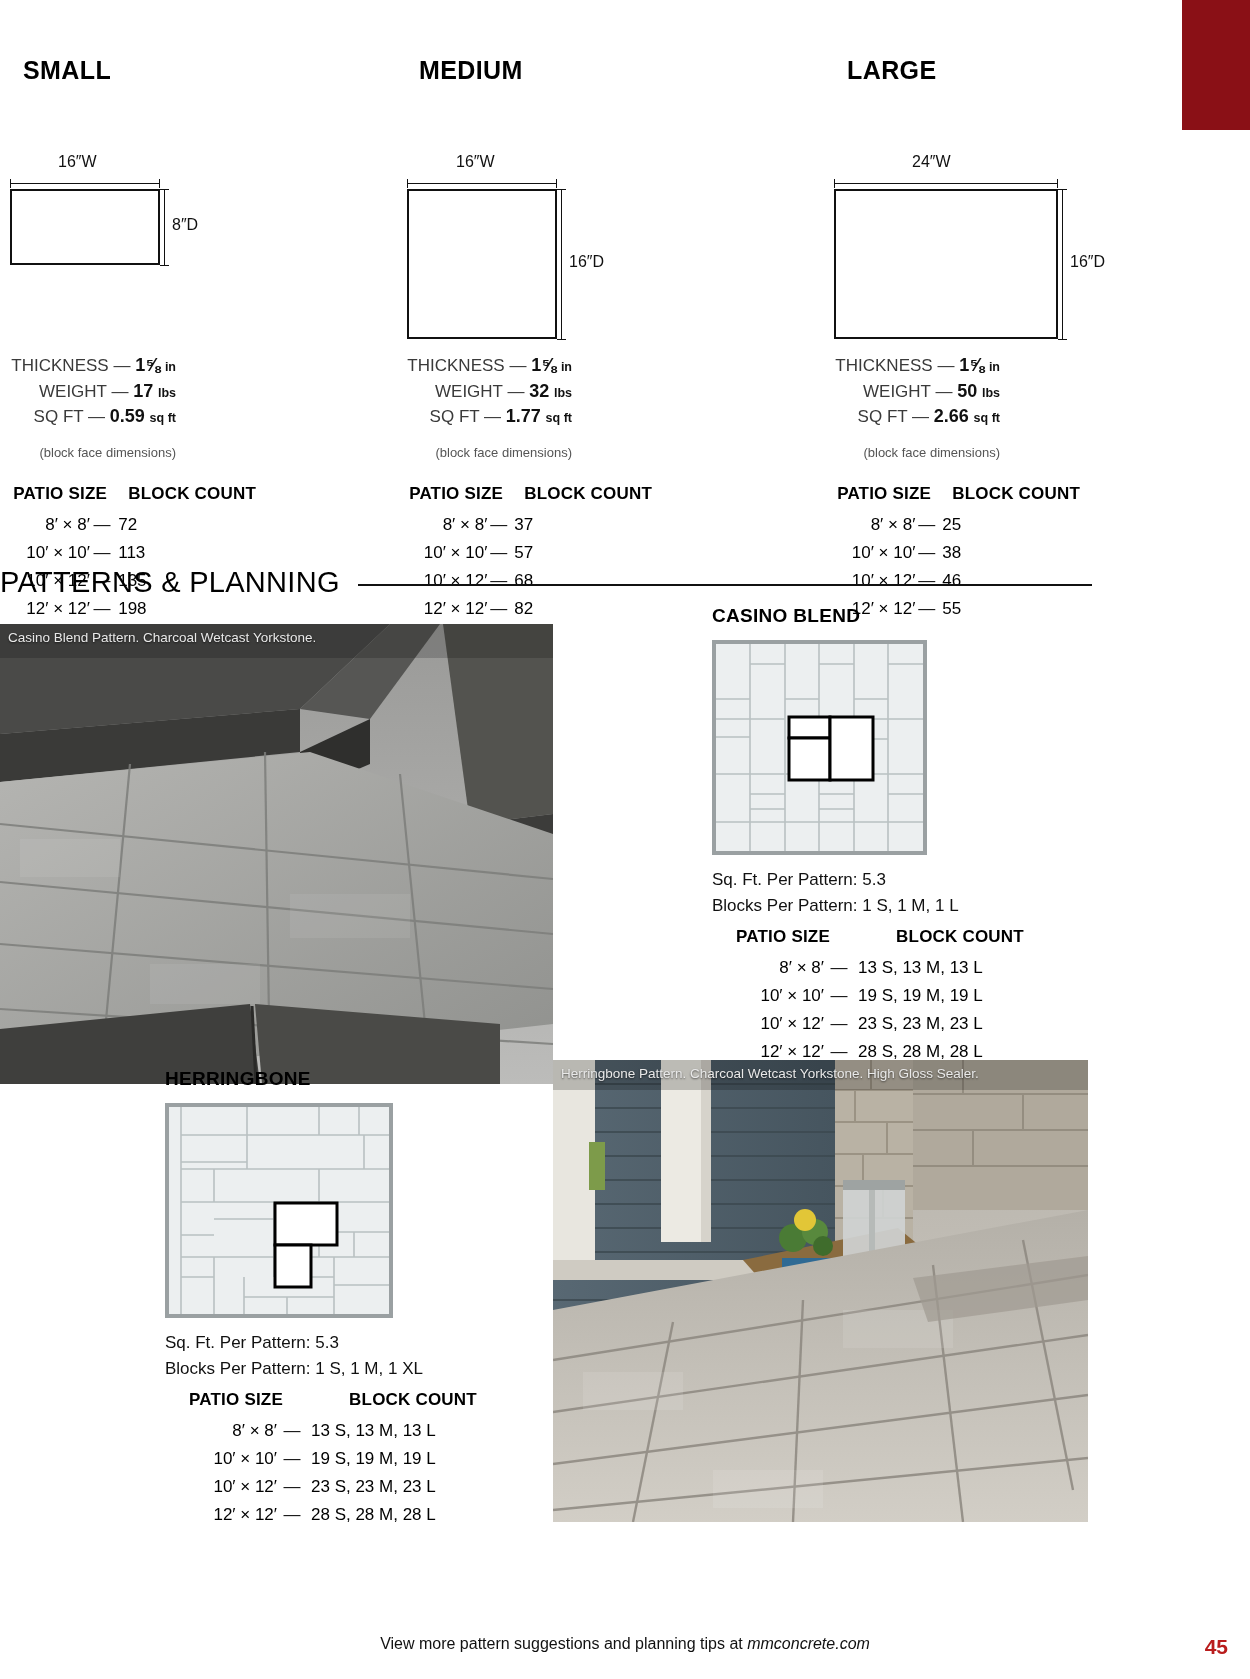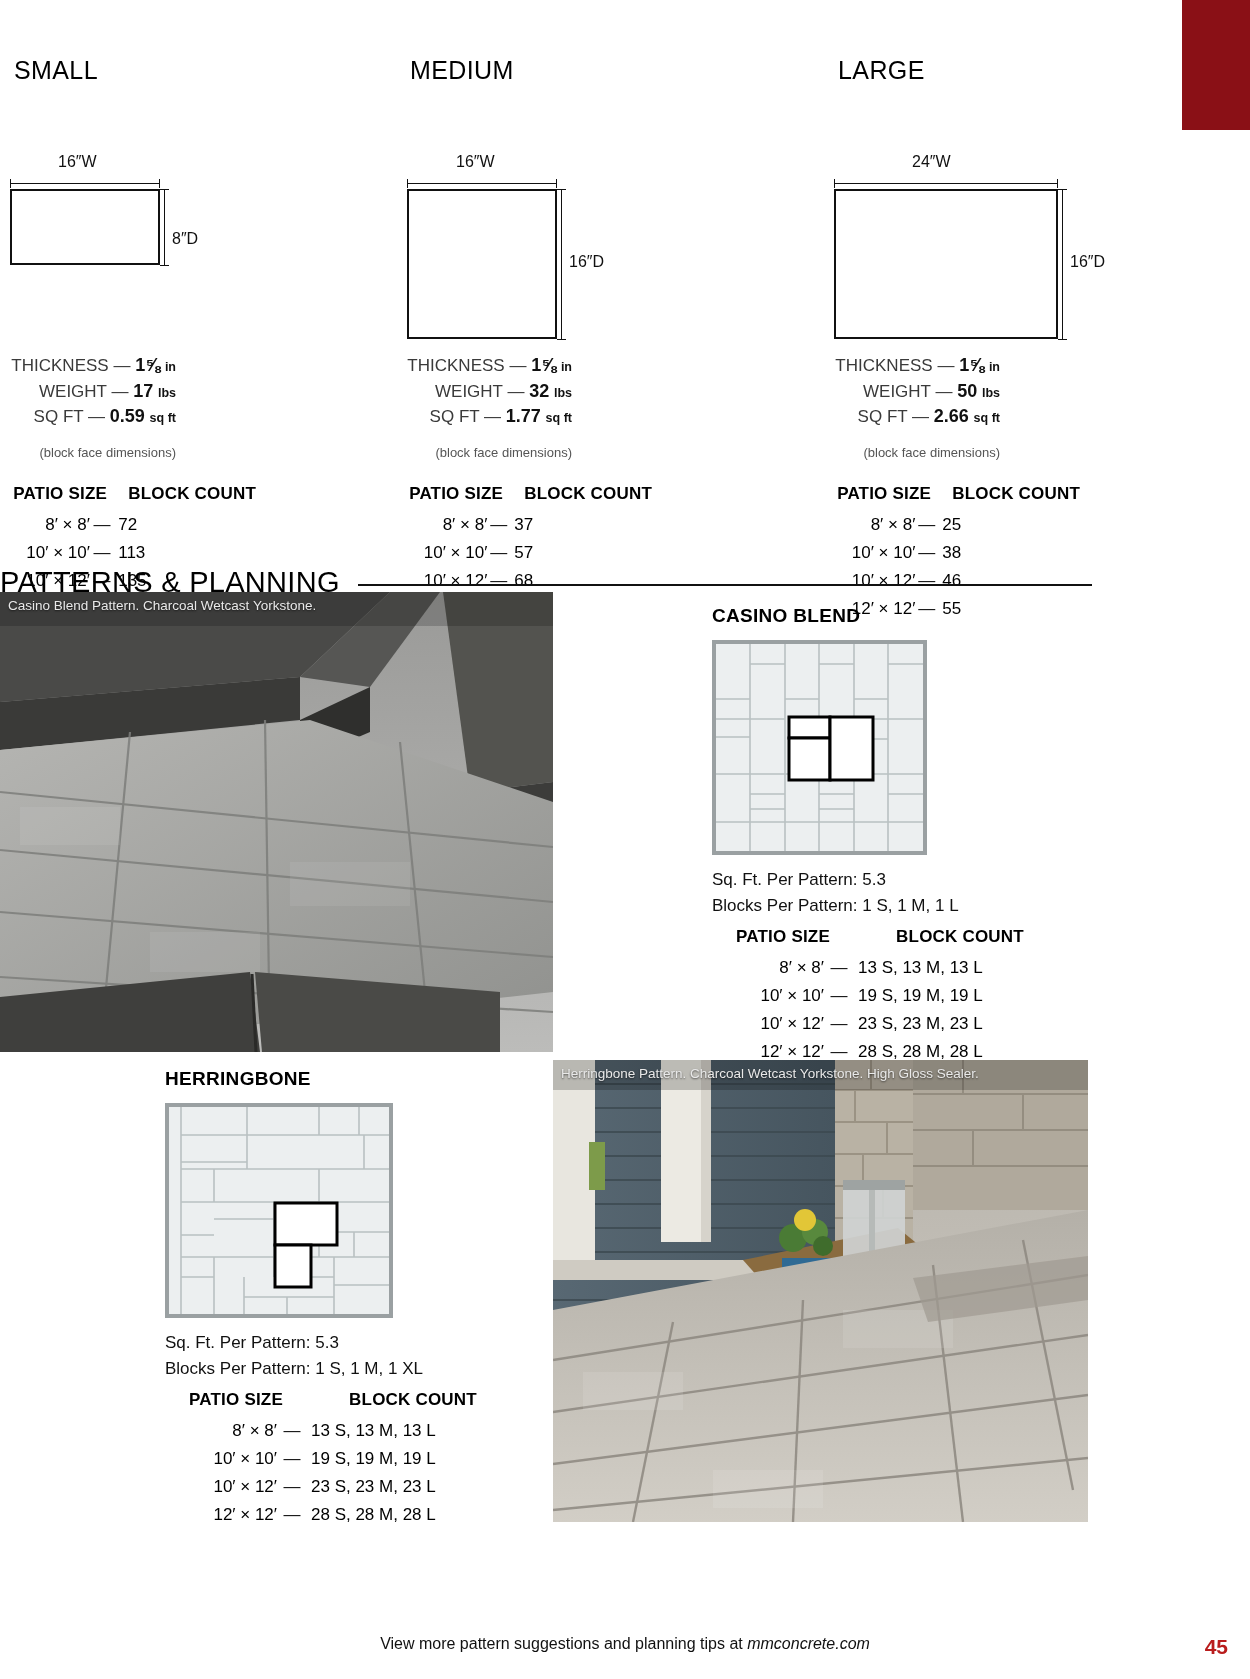--- a/index.html
+++ b/index.html
@@ -20,22 +20,22 @@
   }
 
   
   .sizes{position:absolute;left:0;top:58px;width:1120px;}
   .size-col{position:absolute;top:0;}
   .col-small{left:6px;width:380px;}
   .col-medium{left:402px;width:420px;}
   .col-large{left:830px;width:290px;}
 
   .size-title{
-    font-size:25px;font-weight:normal;letter-spacing:.4px;
-    margin:0 0 22px 8px;line-height:1;
+    font-size:25px;font-weight:bold;letter-spacing:.4px;
+    margin:0 0 22px 17px;line-height:1;
   }
 
   
   .draw-wrap{position:relative;}
   .dim-top-label{
     position:absolute;font-size:16px;color:#111;white-space:nowrap;
   }
   .dim-side-label{
     position:absolute;font-size:16px;color:#111;white-space:nowrap;
   }
@@ -77,21 +77,21 @@
     white-space:nowrap;
   }
   .sec-rule{flex:1;height:2px;background:#111;margin-left:18px;margin-top:6px;}
 
   
   .photo{position:absolute;overflow:hidden;}
   .photo .cap{
     position:absolute;left:8px;top:6px;font-size:13.5px;color:#e9e9e9;
     text-shadow:0 1px 2px rgba(0,0,0,.6);white-space:nowrap;z-index:5;
   }
-  #photo-casino{left:0;top:592px;width:553px;height:460px;}
+  #photo-casino{left:0;top:624px;width:553px;height:460px;}
   #photo-herring{left:553px;top:1060px;width:535px;height:462px;}
 
   
   .pattern-title{font-size:19px;font-weight:bold;letter-spacing:.3px;margin:0 0 13px 0;}
   .swatch{
     position:relative;background:#9aa0a2;box-sizing:border-box;padding:4px;
   }
   .swatch svg{display:block;}
 
   .pat-meta{font-size:17px;line-height:1.52;color:#111;margin-top:12px;}
@@ -123,21 +123,21 @@
 
       <div class="draw-wrap" style="height:190px;">
         <div class="dim-top-label" style="left:52px;top:48px;">16″W</div>
         <div class="hline" style="left:4px;top:78px;width:150px;"></div>
         <div class="tick-v" style="left:4px;top:74px;"></div>
         <div class="tick-v" style="left:153px;top:74px;"></div>
         <div class="block-rect" style="left:4px;top:84px;width:150px;height:76px;"></div>
         <div class="vline" style="left:158px;top:84px;height:76px;"></div>
         <div class="tick-h" style="left:154px;top:84px;"></div>
         <div class="tick-h" style="left:154px;top:160px;"></div>
-        <div class="dim-side-label" style="left:166px;top:125px;">8″D</div>
+        <div class="dim-side-label" style="left:166px;top:111px;">8″D</div>
       </div>
 
       <div class="specs" style="width:170px;margin-top:58px;">
         <div>
           <span class="label">THICKNESS</span>
           <span class="label"> — </span><span class="val">1⅝</span>
           <span class="unit">in</span>
         </div>
         <div>
           <span class="label">WEIGHT</span>

